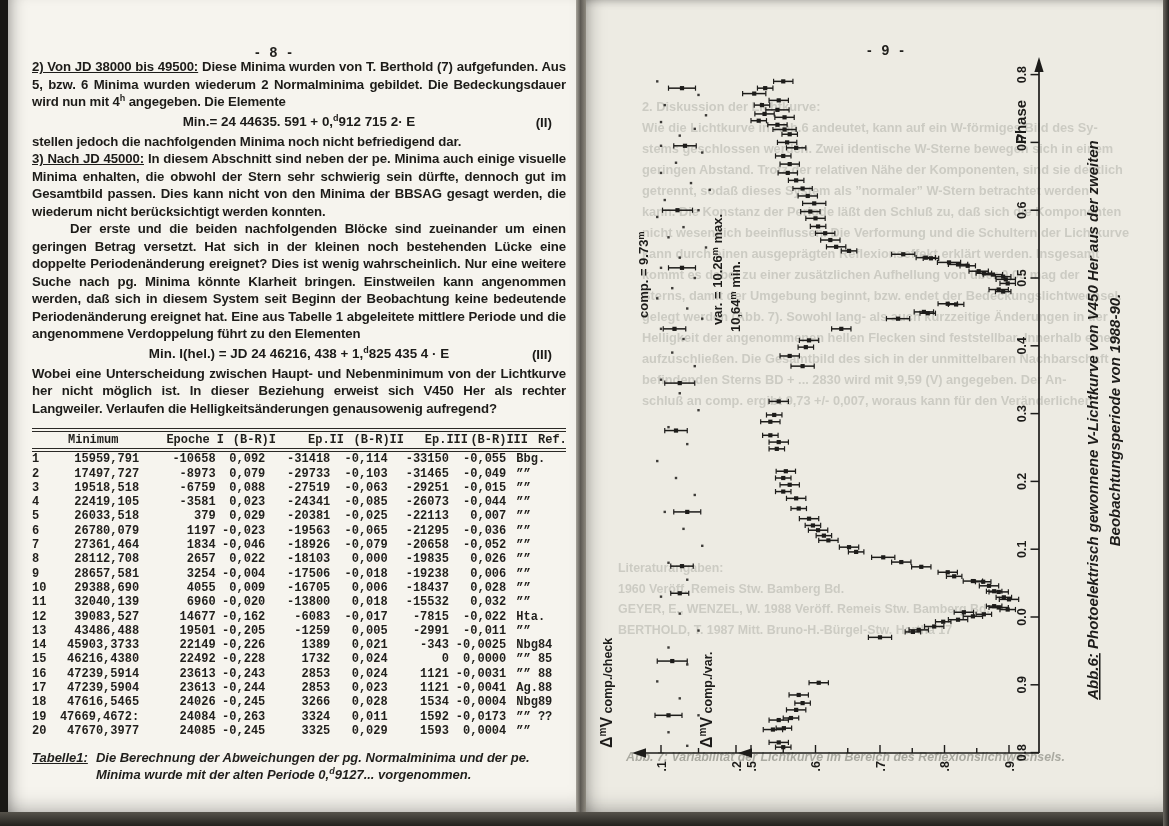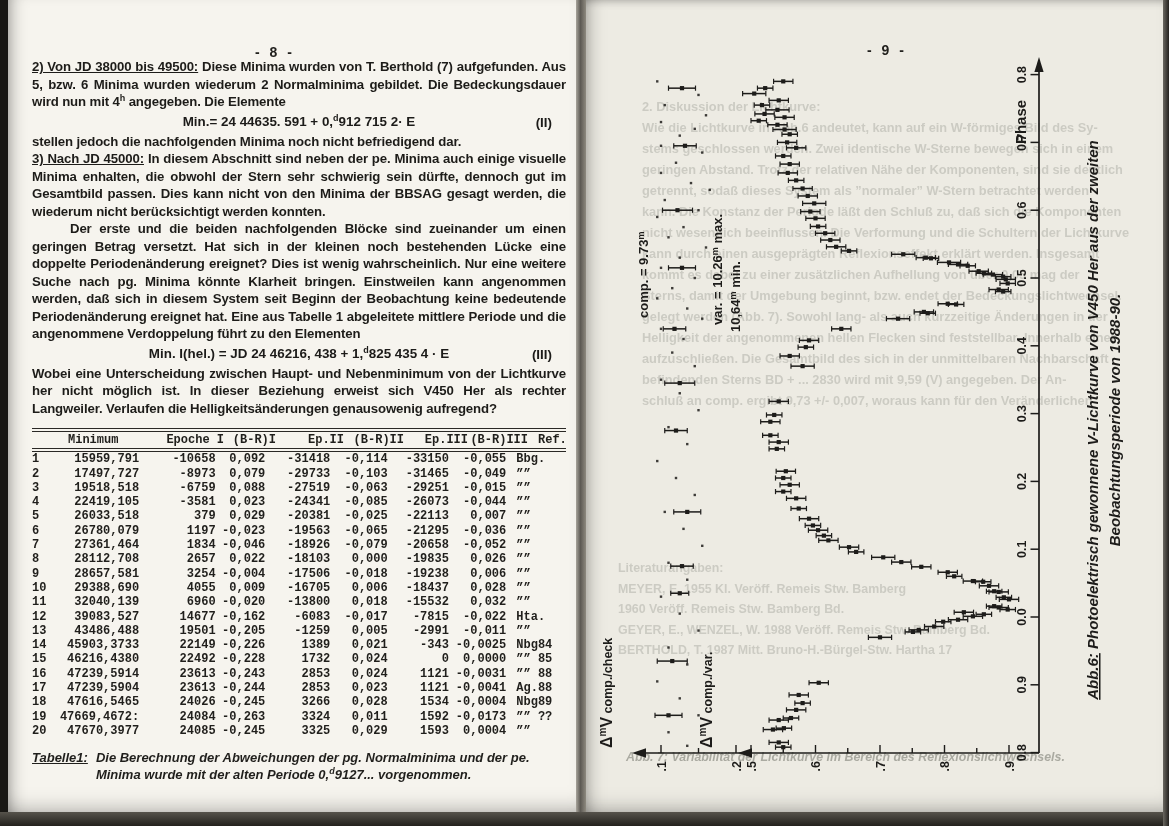--- a/index.html
+++ b/index.html
@@ -106,21 +106,20 @@
         <div>kommt es dabei zu einer zusätzlichen Aufhellung von über 0,05 mag der</div>
         <div>Sterns, damit der Umgebung beginnt, bzw. endet der Bedeckungslichtwechsel.</div>
         <div>gelegt werden (Abb. 7). Sowohl lang- als auch kurzzeitige Änderungen in der</div>
         <div>Helligkeit der angenommenen hellen Flecken sind feststellbar. Innerhalb einer</div>
         <div>aufzuschließen. Die Gesamtbild des sich in der unmittelbaren Nachbarschaft</div>
         <div>befindenden Sterns BD + ... 2830 wird mit 9,59 (V) angegeben. Der An-</div>
         <div>schluß an comp. ergibt 9,73 +/- 0,007, woraus kann für den Veränderlichen</div>
       </div>
     <div class="bleed bleed-lower" id="bleedLower">
         <div>Literaturangaben:</div>
-        <div>MEYER, E.           1955  Kl. Veröff. Remeis Stw. Bamberg</div>
         <div>                    1960  Veröff. Remeis Stw. Bamberg Bd.</div>
         <div>GEYER, E., WENZEL, W. 1988 Veröff. Remeis Stw. Bamberg Bd.</div>
         <div>BERTHOLD, T.        1987  Mitt. Bruno-H.-Bürgel-Stw. Hartha 17</div>
       </div>
     <div class="bleed bleed-caption">Abb. 7: Variabilität der Lichtkurve im Bereich des Reflexionslichtwechsels.</div>
     <svg class="chart-svg" id="chart" width="583" height="814" viewBox="0 0 583 814">
         <line x1="457" y1="66" x2="457" y2="753" stroke="#1d1c1a" stroke-width="1.7"></line>
         <polygon points="457,57 452.4,72 461.6,72" fill="#1d1c1a"></polygon>
         <line x1="448.5" y1="74.60000000000002" x2="457" y2="74.60000000000002" stroke="#1d1c1a" stroke-width="1.5"></line>
         <text x="444" y="74.60000000000002" text-anchor="middle" font-size="12.5" font-weight="bold" fill="#1d1c1a" font-family="&quot;Liberation Sans&quot;,sans-serif" transform="rotate(-90 444 74.60000000000002)">0.8</text>

